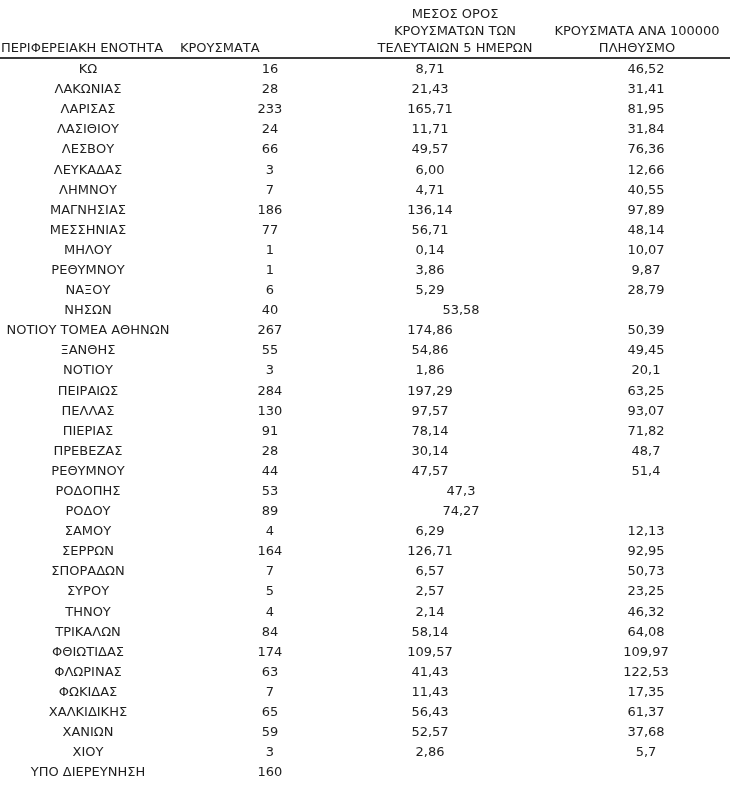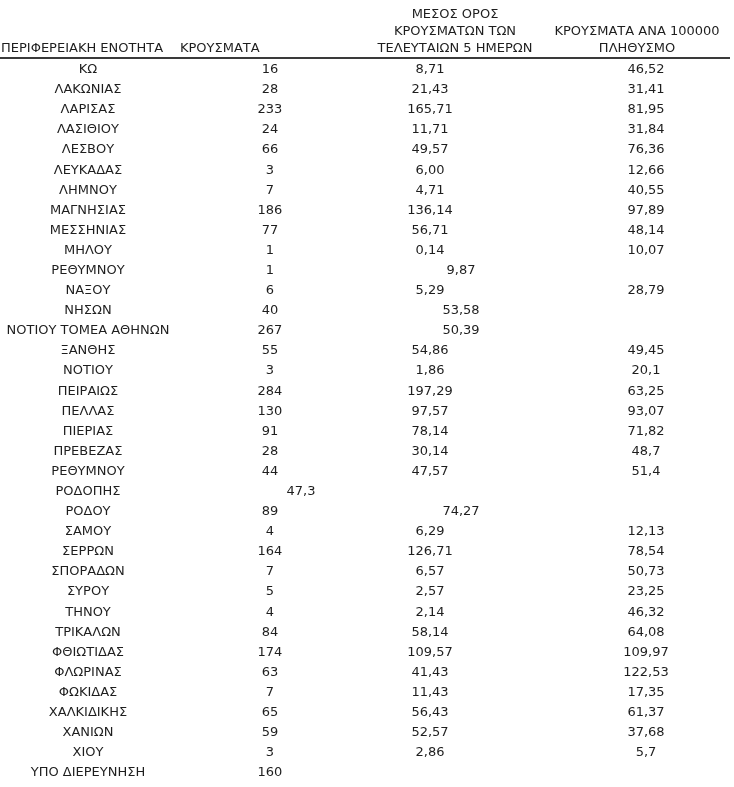--- a/index.html
+++ b/index.html
@@ -128,36 +128,38 @@
       </div>
       <div class="row">
         <div class="cell c0">ΜΗΛΟΥ</div>
         <div class="cell c1">1</div>
         <div class="cell c2">0,14</div>
         <div class="cell c3">10,07</div>
       </div>
       <div class="row">
         <div class="cell c0">ΡΕΘΥΜΝΟΥ</div>
         <div class="cell c1">1</div>
+        <div class="cell c2">3,86</div>
         <div class="cell c3">9,87</div>
       </div>
       <div class="row">
         <div class="cell c0">ΝΑΞΟΥ</div>
         <div class="cell c1">6</div>
         <div class="cell c2">5,29</div>
         <div class="cell c3">28,79</div>
       </div>
       <div class="row">
         <div class="cell c0">ΝΗΣΩΝ</div>
         <div class="cell c1">40</div>
         <div class="cell c3">53,58</div>
       </div>
       <div class="row">
         <div class="cell c0">ΝΟΤΙΟΥ ΤΟΜΕΑ ΑΘΗΝΩΝ</div>
         <div class="cell c1">267</div>
+        <div class="cell c2">174,86</div>
         <div class="cell c3">50,39</div>
       </div>
       <div class="row">
         <div class="cell c0">ΞΑΝΘΗΣ</div>
         <div class="cell c1">55</div>
         <div class="cell c2">54,86</div>
         <div class="cell c3">49,45</div>
       </div>
       <div class="row">
         <div class="cell c0">ΝΟΤΙΟΥ</div>
@@ -190,38 +192,39 @@
         <div class="cell c3">48,7</div>
       </div>
       <div class="row">
         <div class="cell c0">ΡΕΘΥΜΝΟΥ</div>
         <div class="cell c1">44</div>
         <div class="cell c2">47,57</div>
         <div class="cell c3">51,4</div>
       </div>
       <div class="row">
         <div class="cell c0">ΡΟΔΟΠΗΣ</div>
+        <div class="cell c1">53</div>
         <div class="cell c3">47,3</div>
       </div>
       <div class="row">
         <div class="cell c0">ΡΟΔΟΥ</div>
         <div class="cell c1">89</div>
         <div class="cell c3">74,27</div>
       </div>
       <div class="row">
         <div class="cell c0">ΣΑΜΟΥ</div>
         <div class="cell c1">4</div>
         <div class="cell c2">6,29</div>
         <div class="cell c3">12,13</div>
       </div>
       <div class="row">
         <div class="cell c0">ΣΕΡΡΩΝ</div>
         <div class="cell c1">164</div>
         <div class="cell c2">126,71</div>
-        <div class="cell c3">78,54</div>
+        <div class="cell c3">92,95</div>
       </div>
       <div class="row">
         <div class="cell c0">ΣΠΟΡΑΔΩΝ</div>
         <div class="cell c1">7</div>
         <div class="cell c2">6,57</div>
         <div class="cell c3">50,73</div>
       </div>
       <div class="row">
         <div class="cell c0">ΣΥΡΟΥ</div>
         <div class="cell c1">5</div>

